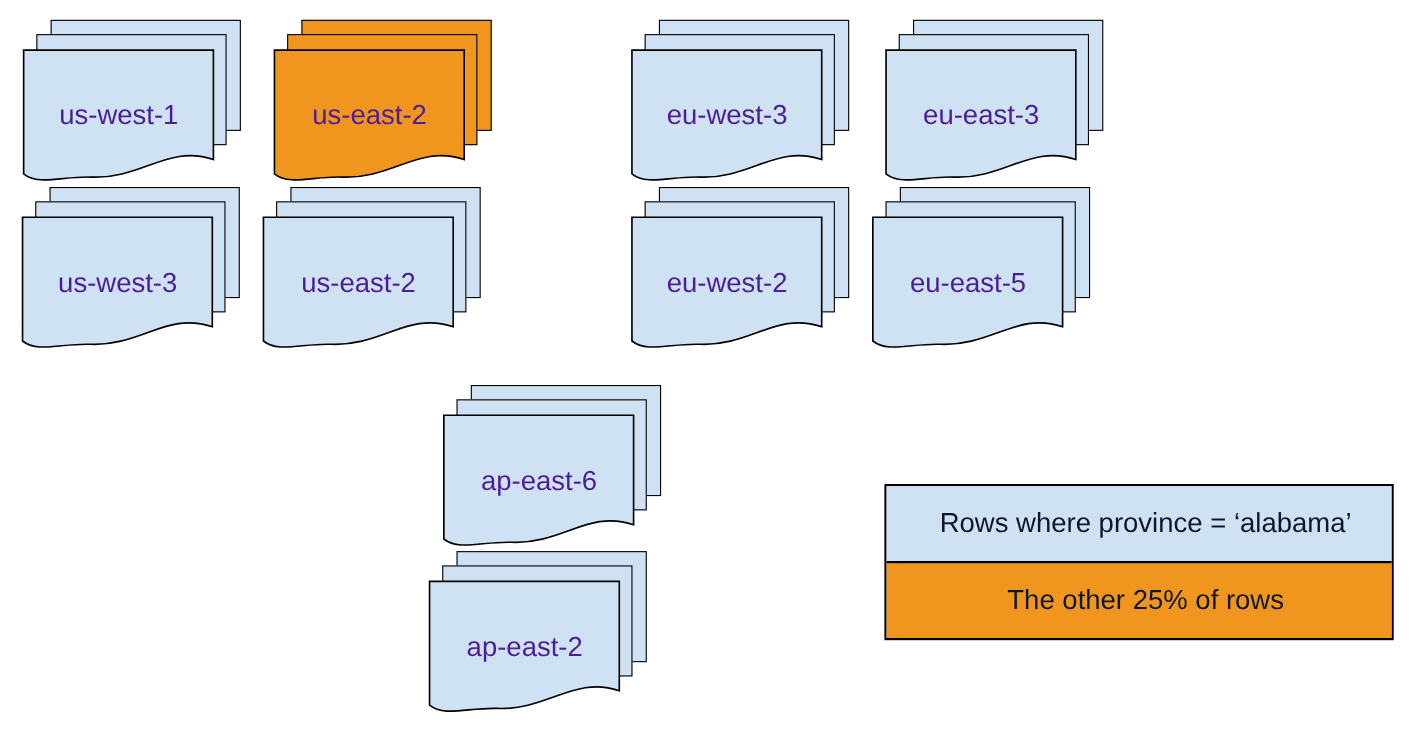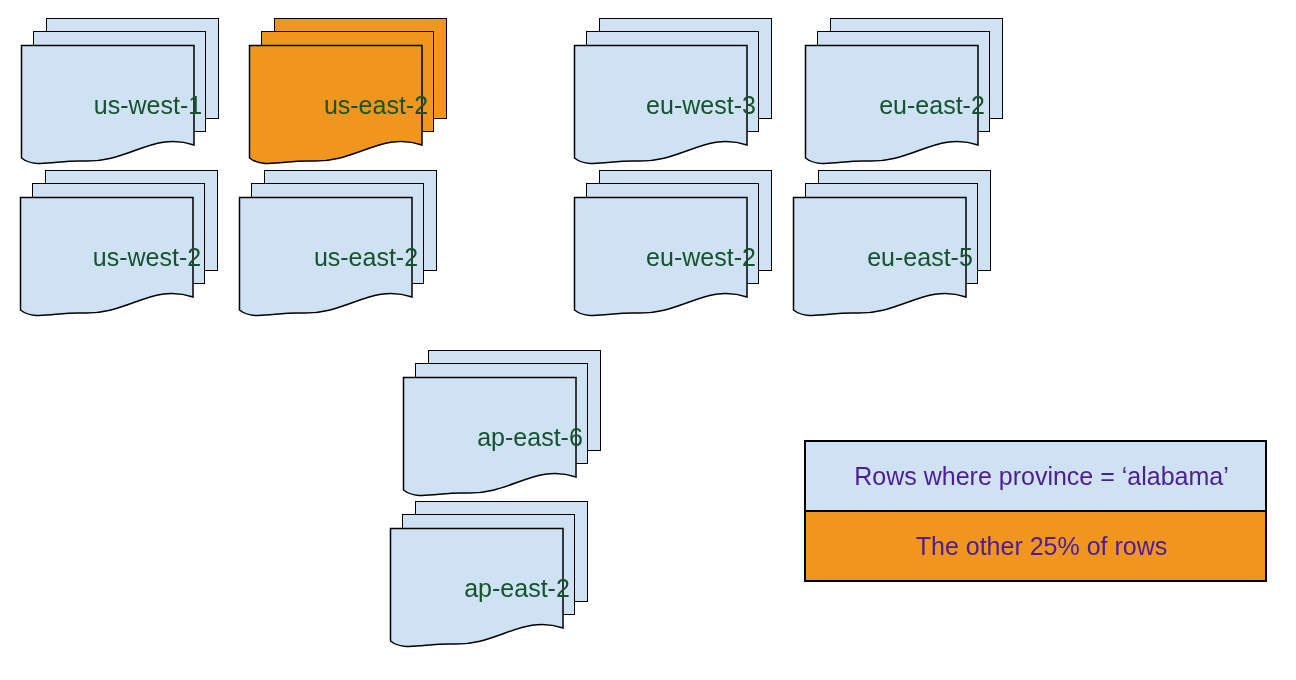--- a/index.html
+++ b/index.html
@@ -51,39 +51,38 @@
   .stack-label {
     position: absolute;
     left: 0;
     top: 26px;
     width: 176px;
     height: 122px;
     display: flex;
     align-items: center;
     justify-content: center;
     font-size: 25px;
-    color: #14532d;
+    color: #4c1d95;
     white-space: nowrap;
-    margin-left: 40px;
   }
   
   .legend {
     position: absolute;
     left: 804px;
     top: 440px;
     width: 459px;
     border: 2px solid var(--stroke);
   }
   .legend-row {
     height: 68px;
     display: flex;
     align-items: center;
     justify-content: center;
     font-size: 25px;
-    color: #4c1d95;
+    color: #0f172a;
     background: var(--region-fill);
     white-space: nowrap;
     padding-left: 12px;
   }
   .legend-row.orange {
     background: var(--highlight-fill);
     border-top: 2px solid var(--stroke);
   }
 </style>
 </head>
@@ -117,30 +116,30 @@
     </svg>
     <div class="stack-label">eu-west-3</div>
   </div>
 
   <div class="stack" style="left:804px;top:18px">
     <div class="sheet s3"></div>
     <div class="sheet s2"></div>
     <svg class="doc" width="176" height="128" viewBox="0 0 176 128">
       <path class="docpath" d="M1.5,1.5 H174 V101 C133,87 109,119 63,117 C37,116 15,125 1.5,114 Z"></path>
     </svg>
-    <div class="stack-label">eu-east-2</div>
+    <div class="stack-label">eu-east-3</div>
   </div>
 
   <div class="stack" style="left:19px;top:170px">
     <div class="sheet s3"></div>
     <div class="sheet s2"></div>
     <svg class="doc" width="176" height="128" viewBox="0 0 176 128">
       <path class="docpath" d="M1.5,1.5 H174 V101 C133,87 109,119 63,117 C37,116 15,125 1.5,114 Z"></path>
     </svg>
-    <div class="stack-label">us-west-2</div>
+    <div class="stack-label">us-west-3</div>
   </div>
 
   <div class="stack" style="left:238px;top:170px">
     <div class="sheet s3"></div>
     <div class="sheet s2"></div>
     <svg class="doc" width="176" height="128" viewBox="0 0 176 128">
       <path class="docpath" d="M1.5,1.5 H174 V101 C133,87 109,119 63,117 C37,116 15,125 1.5,114 Z"></path>
     </svg>
     <div class="stack-label">us-east-2</div>
   </div>

